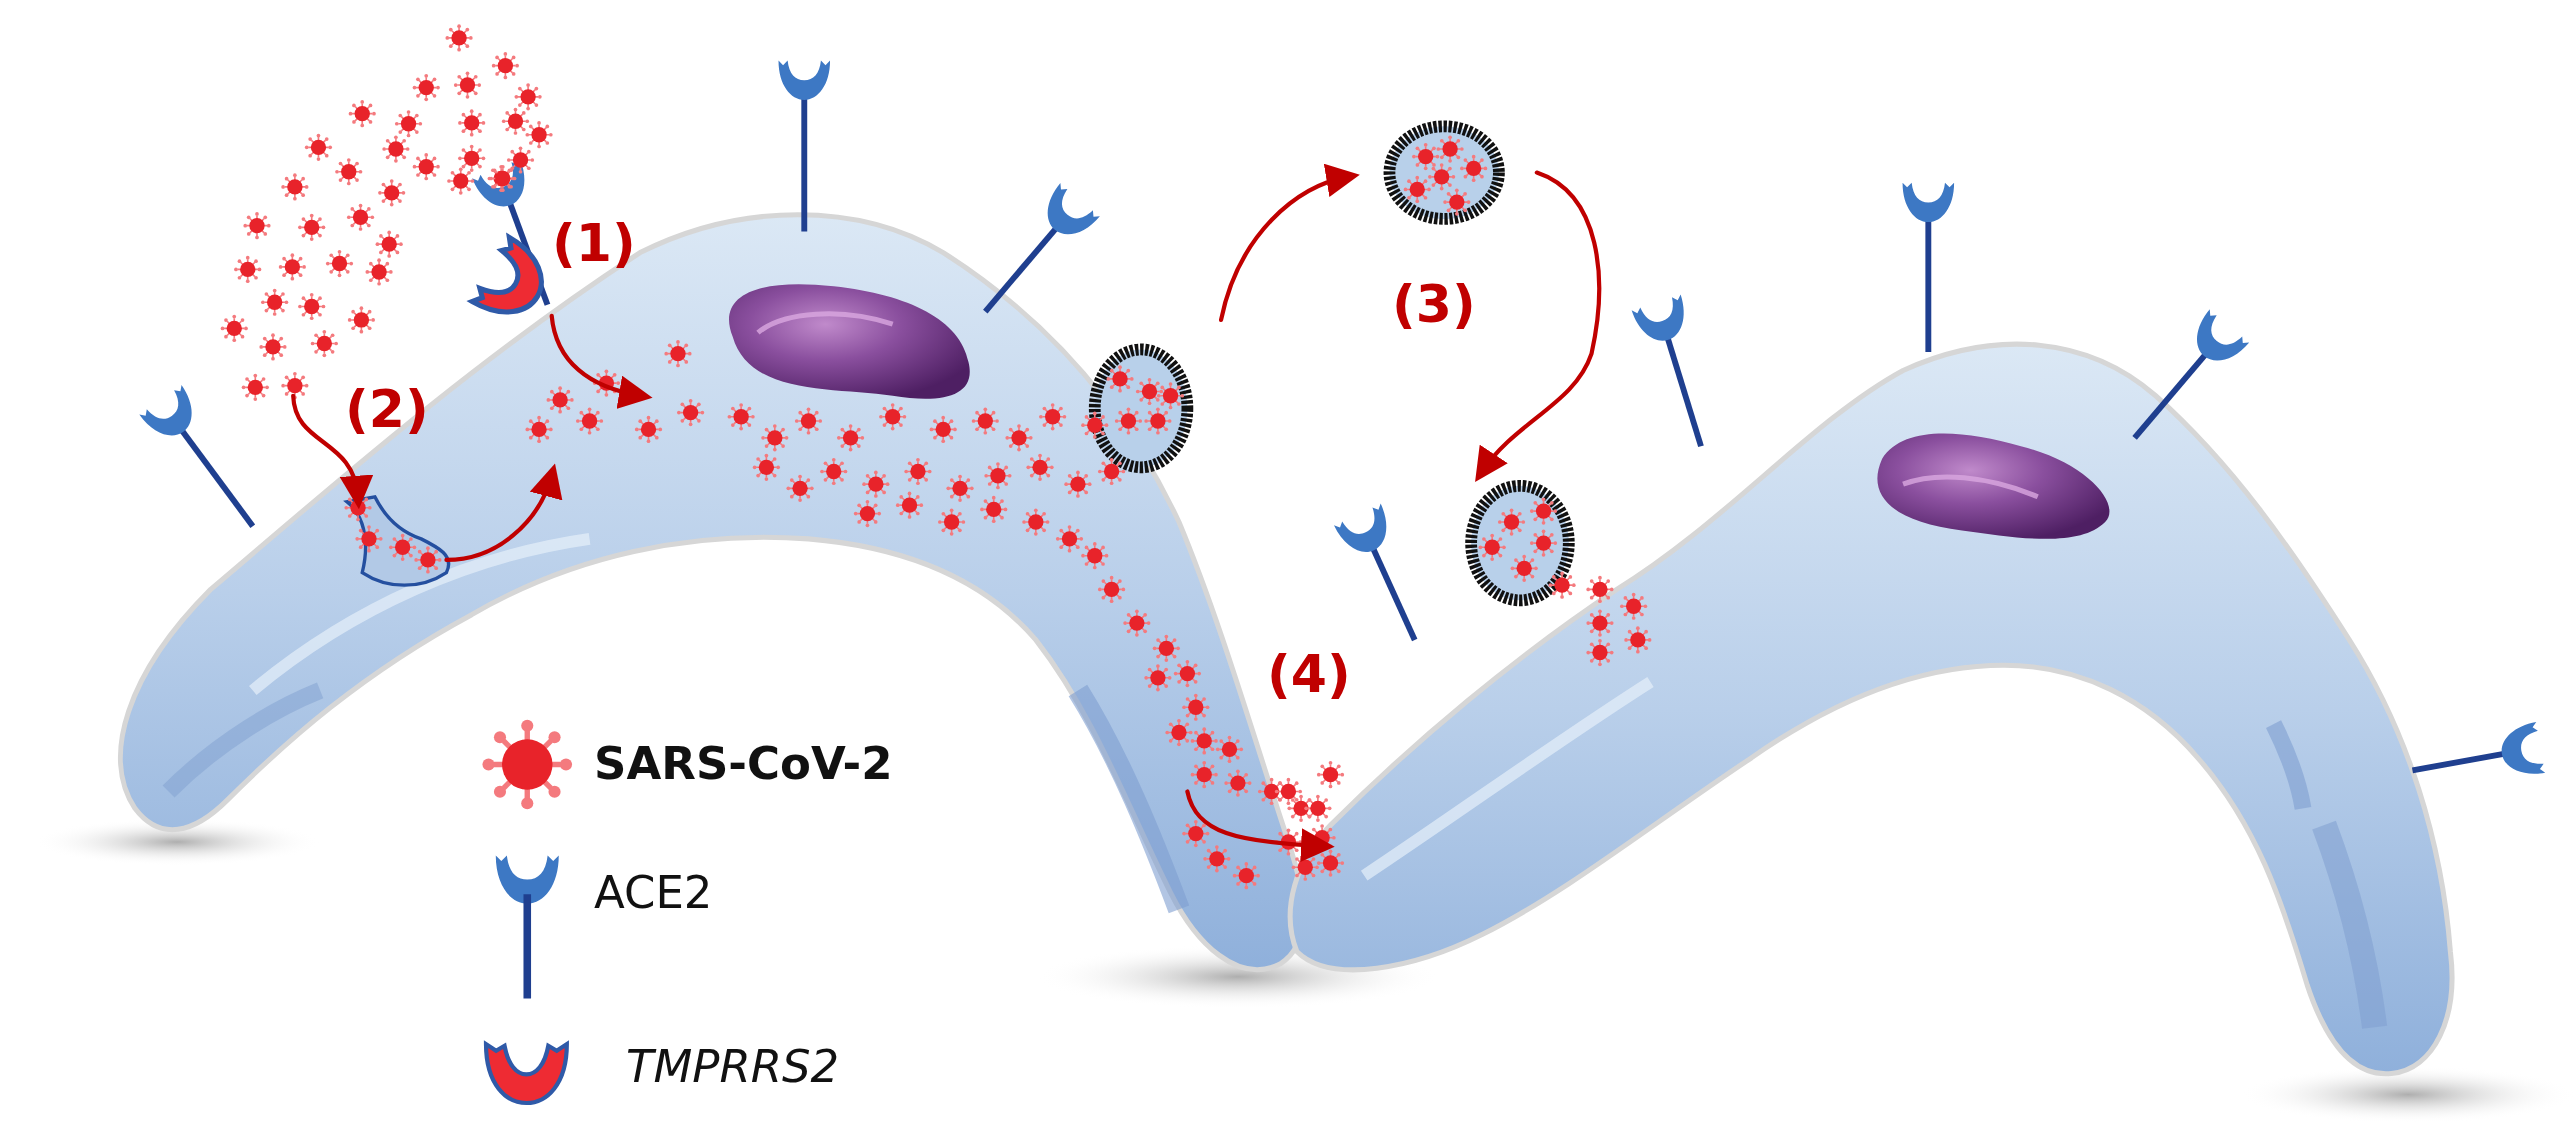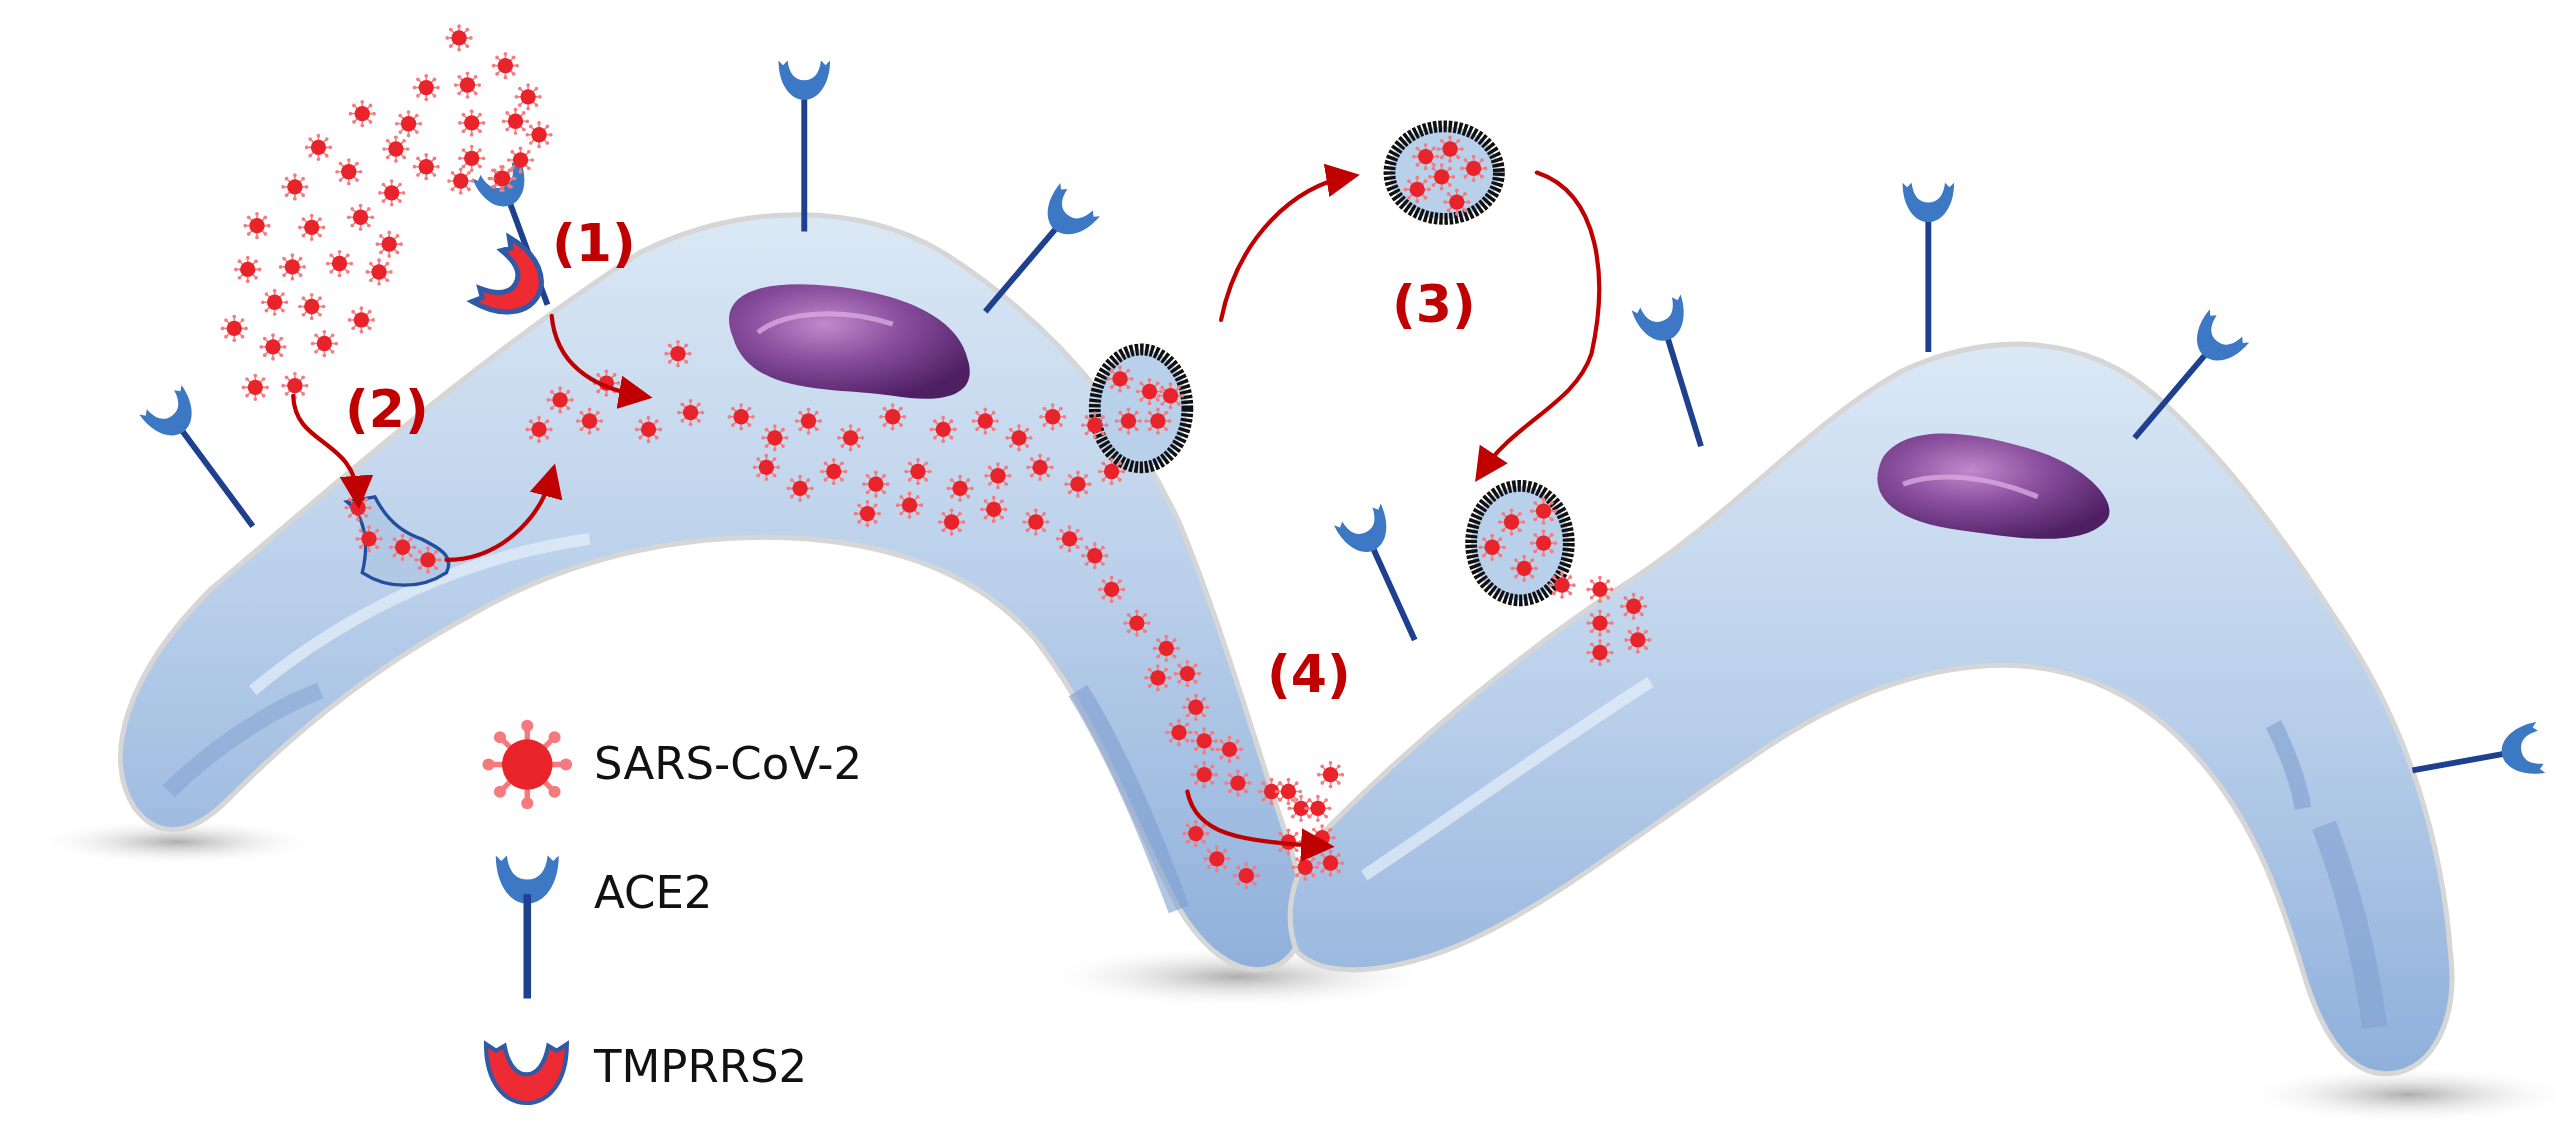--- a/index.html
+++ b/index.html
@@ -280,18 +280,18 @@
       </g>
     </g>
   </svg>
 
   <span class="step-label" style="left:552px;top:217px;">(1)</span>
   <span class="step-label" style="left:345px;top:383px;">(2)</span>
   <span class="step-label" style="left:1392px;top:278px;">(3)</span>
   <span class="step-label" style="left:1267px;top:648px;">(4)</span>
 
   <div>
-    <span class="legend-text" style="left:594px;top:741px;">SARS-CoV-2</span>
+    <span class="legend-text" style="left:594px;top:741px;font-weight:bold;">SARS-CoV-2</span>
     <span class="legend-text" style="left:594px;top:870px;">ACE2</span>
-    <span class="legend-text" style="left:594px;top:1044px;">TMPRRS2</span>
+    <span class="legend-text" style="left:626px;top:1044px;font-style:italic;">TMPRRS2</span>
   </div>
 </div>
 
 
 </body></html>

